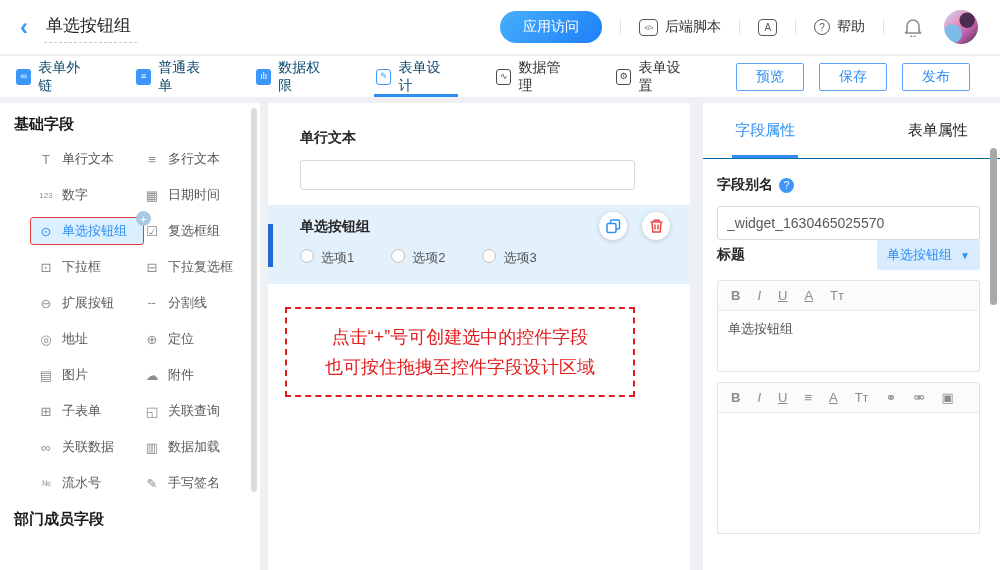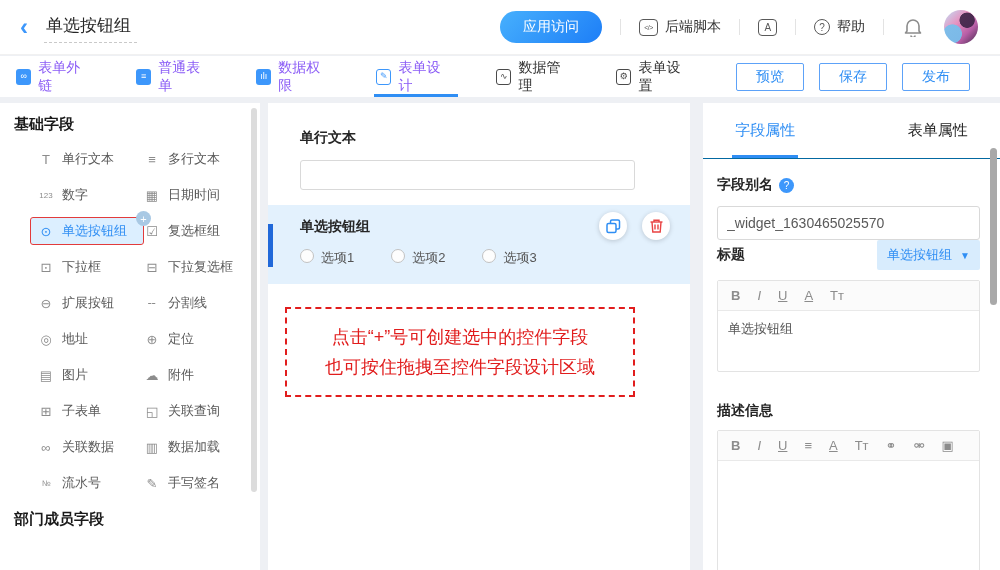--- a/index.html
+++ b/index.html
@@ -20,21 +20,21 @@
   .bell { margin:0 2px; display:flex; cursor:pointer; }
   .avatar { width:34px; height:34px; border-radius:50%; margin-left:20px; cursor:pointer;
     background:
       radial-gradient(circle at 68% 30%, rgba(60,35,70,.9) 0 22%, transparent 24%),
       radial-gradient(circle at 25% 70%, rgba(120,190,235,.95) 0 26%, transparent 28%),
       linear-gradient(135deg,#bfe3f8 0%, #e792c0 38%, #b75ea6 68%, #43294c 100%); }
 
   
   .tabbar { position:absolute; top:56px; left:0; right:0; height:41px; background:#fff; display:flex; align-items:center; padding:0 30px 0 16px; z-index:2; }
   .tab { display:flex; align-items:center; gap:7px; margin-right:44px; font-size:14px; cursor:pointer; height:41px; position:relative; }
-  .tab .tab-label { color:#8b5cf6; }
+  .tab .tab-label { color:#0c4a6e; }
   .tab.gray .tab-label { color:#333; }
   .tab.active::after { content:""; position:absolute; left:-2px; right:-6px; bottom:0; height:3px; background:#2f8ef4; }
   .tab-icon { width:16px; height:16px; border-radius:3px; display:flex; align-items:center; justify-content:center; font-size:9px; line-height:1; }
   .tab-icon.filled { background:#3d97fb; color:#fff; }
   .tab-icon.outline-blue { border:1.5px solid #3d97fb; color:#3d97fb; }
   .tab-icon.outline-gray { border:1.5px solid #4a4a4a; color:#4a4a4a; }
   .tab-actions { margin-left:auto; display:flex; gap:15px; }
   .btn-outline { width:68px; height:28px; background:#fff; border:1px solid #5da2f8; color:#2f8ef4; font-size:14px; border-radius:2px; cursor:pointer; font-family:inherit; }
 
   
@@ -325,23 +325,20 @@
       <div class="ed-toolbar" id="toolbar1-host">
           <span class="ed-item b">B</span>
           <span class="ed-item it">I</span>
           <span class="ed-item u">U</span>
           <span class="ed-item u">A</span>
           <span class="ed-item ">Tᴛ</span>
         </div>
       <div class="ed-content h1">单选按钮组</div>
     </div>
 
-    <div class="rp-row" style="margin-top:30px;">
-      <span class="rp-label">描述信息</span>
-    </div>
     <div class="editor">
       <div class="ed-toolbar" id="toolbar2-host">
           <span class="ed-item b">B</span>
           <span class="ed-item it">I</span>
           <span class="ed-item u">U</span>
           <span class="ed-item ">≡</span>
           <span class="ed-item u">A</span>
           <span class="ed-item ">Tᴛ</span>
           <span class="ed-item ">⚭</span>
           <span class="ed-item ">⚮</span>

